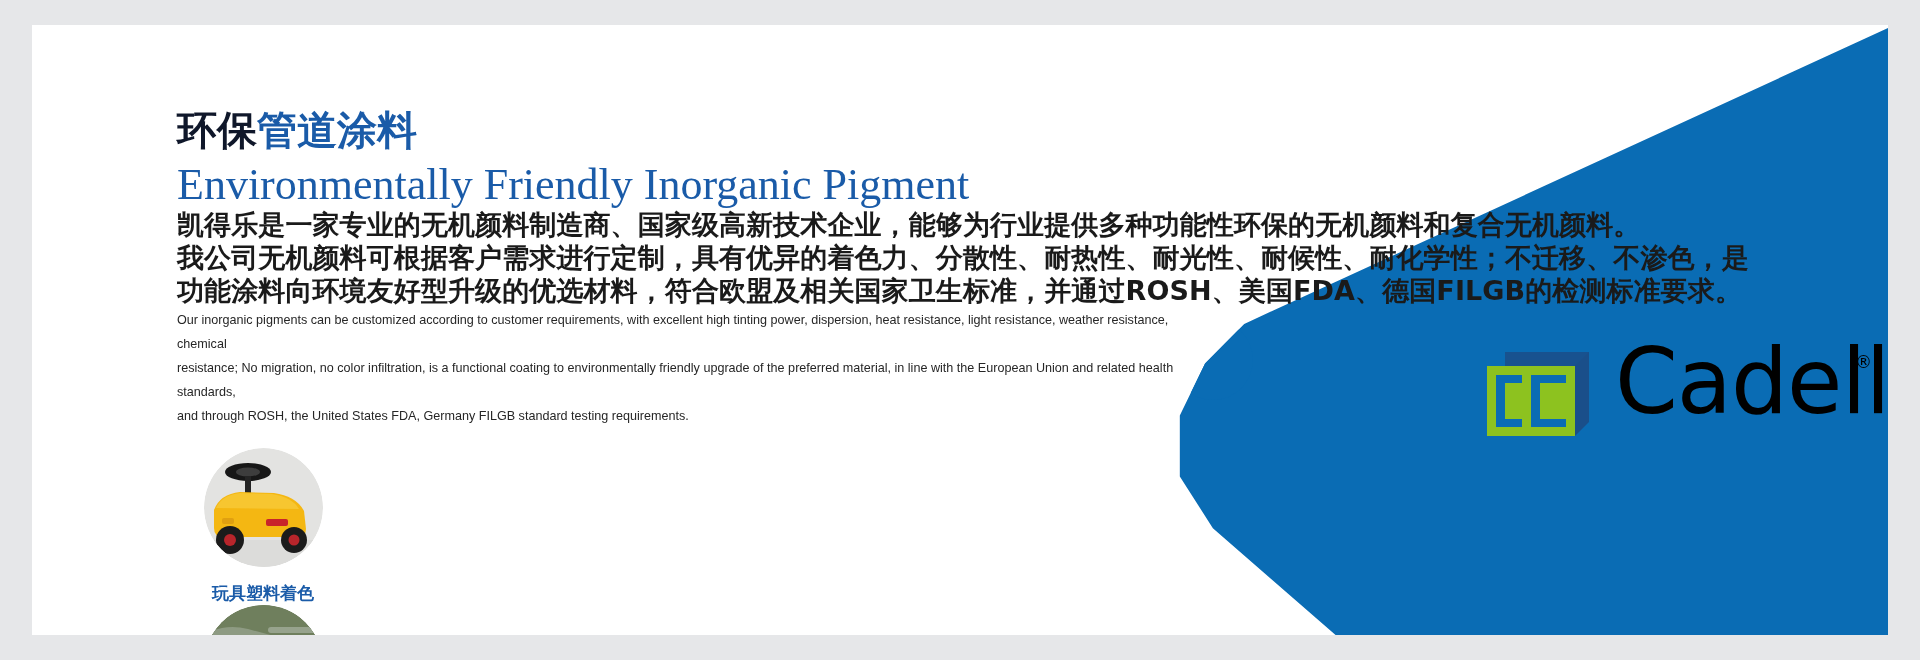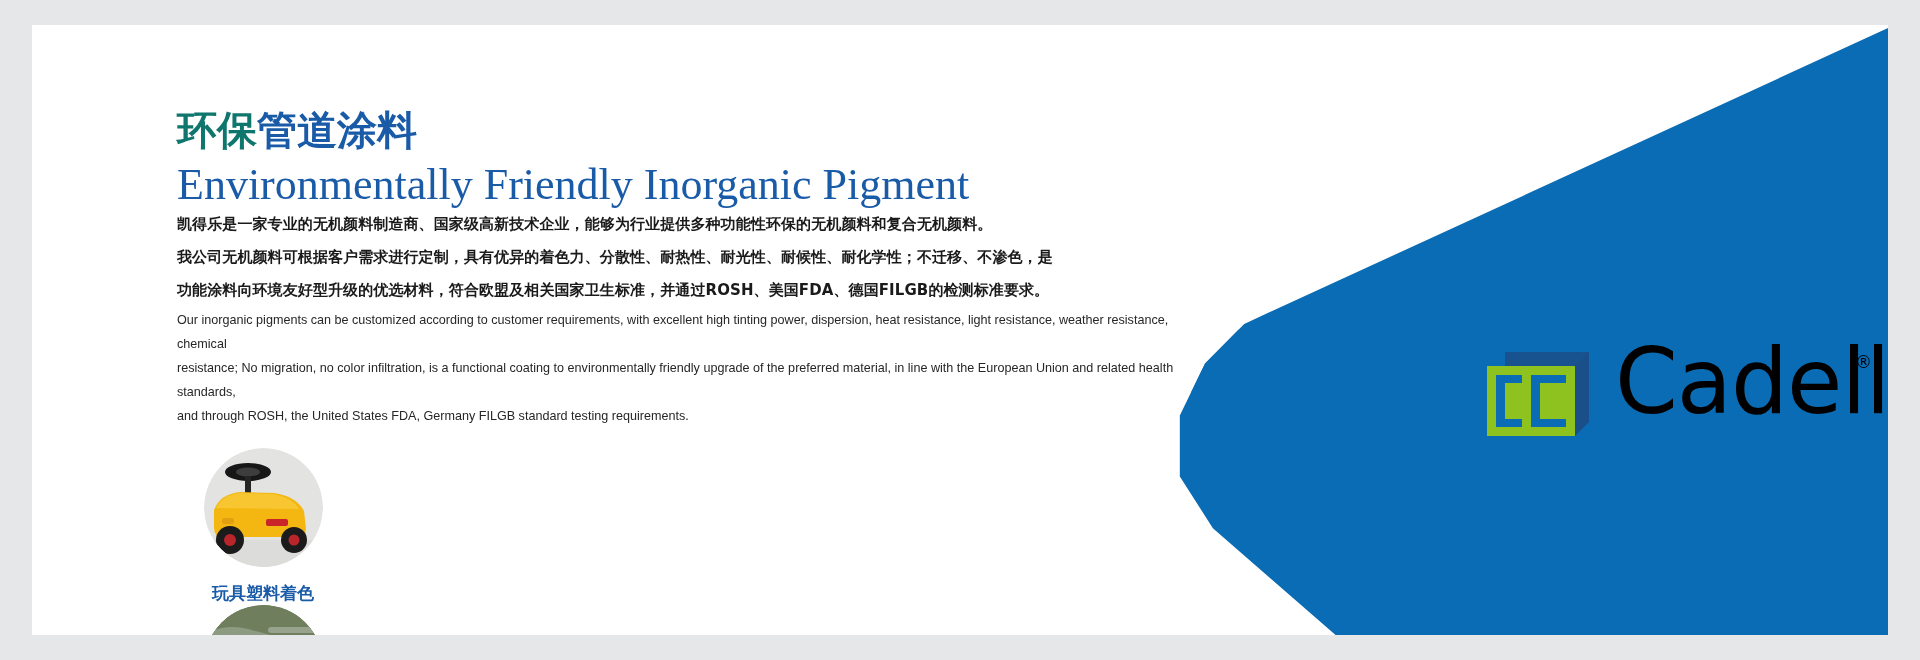--- a/index.html
+++ b/index.html
@@ -95,42 +95,42 @@
   .heading-cn {
     position: absolute;
     left: 145px;
     top: 82px;
     font-size: 40px;
     line-height: 1.15;
     font-weight: 700;
     white-space: nowrap;
     font-family: "DejaVu Sans", sans-serif;
   }
-  .heading-cn .seg-green { color: #0f766e; }
+  .heading-cn .seg-green { color: #0f172a; }
   .heading-cn .seg-blue  { color: #1a5ba8; }
 
   .heading-en {
     position: absolute;
     left: 145px;
     top: 135px;
     font-size: 44px;
     line-height: 1.15;
     color: #1a5ba8;
     white-space: nowrap;
     font-weight: 400;
     font-family: Liberation Serif, serif;
   }
 
   
   .body-cn {
     position: absolute;
     left: 145px;
     top: 183px;
     width: 1060px;
-    font-size: 15px;
+    font-size: 27px;
     line-height: 33px;
     color: #1a1a1a;
     font-weight: 600;
     font-family: "DejaVu Sans", sans-serif;
     letter-spacing: 0.1px;
   }
   .body-cn p { white-space: nowrap; }
 
   
   .body-en {

